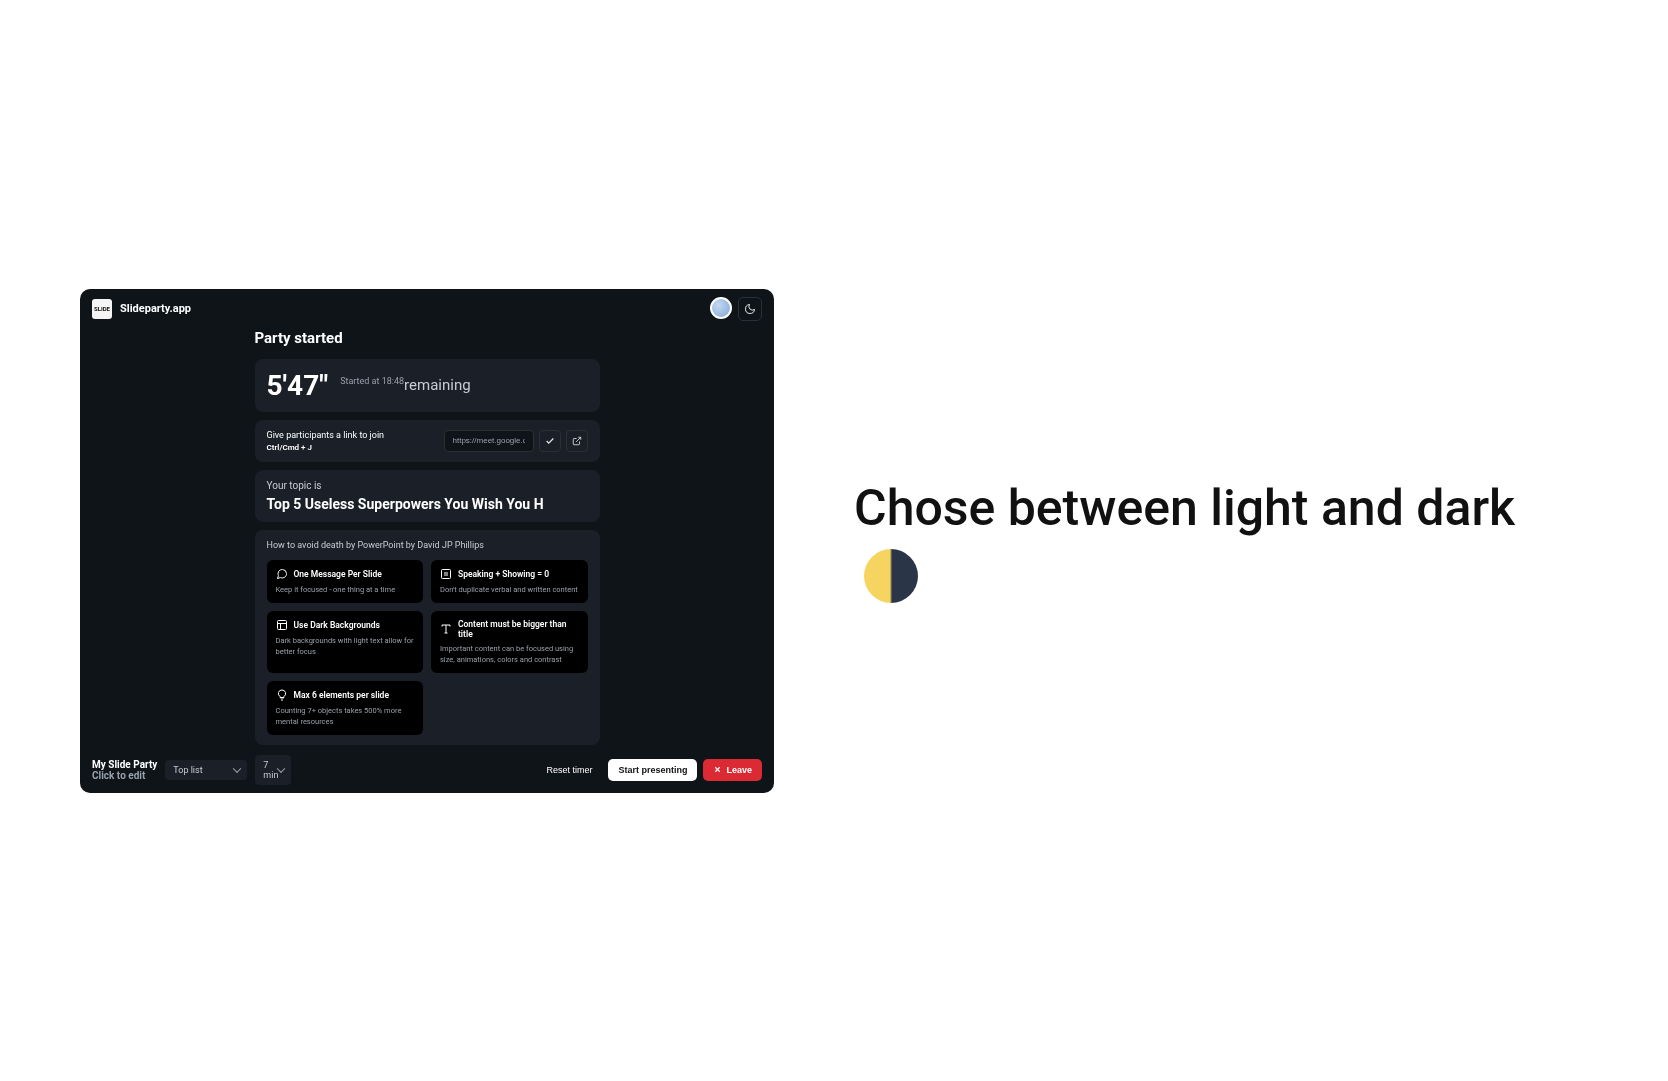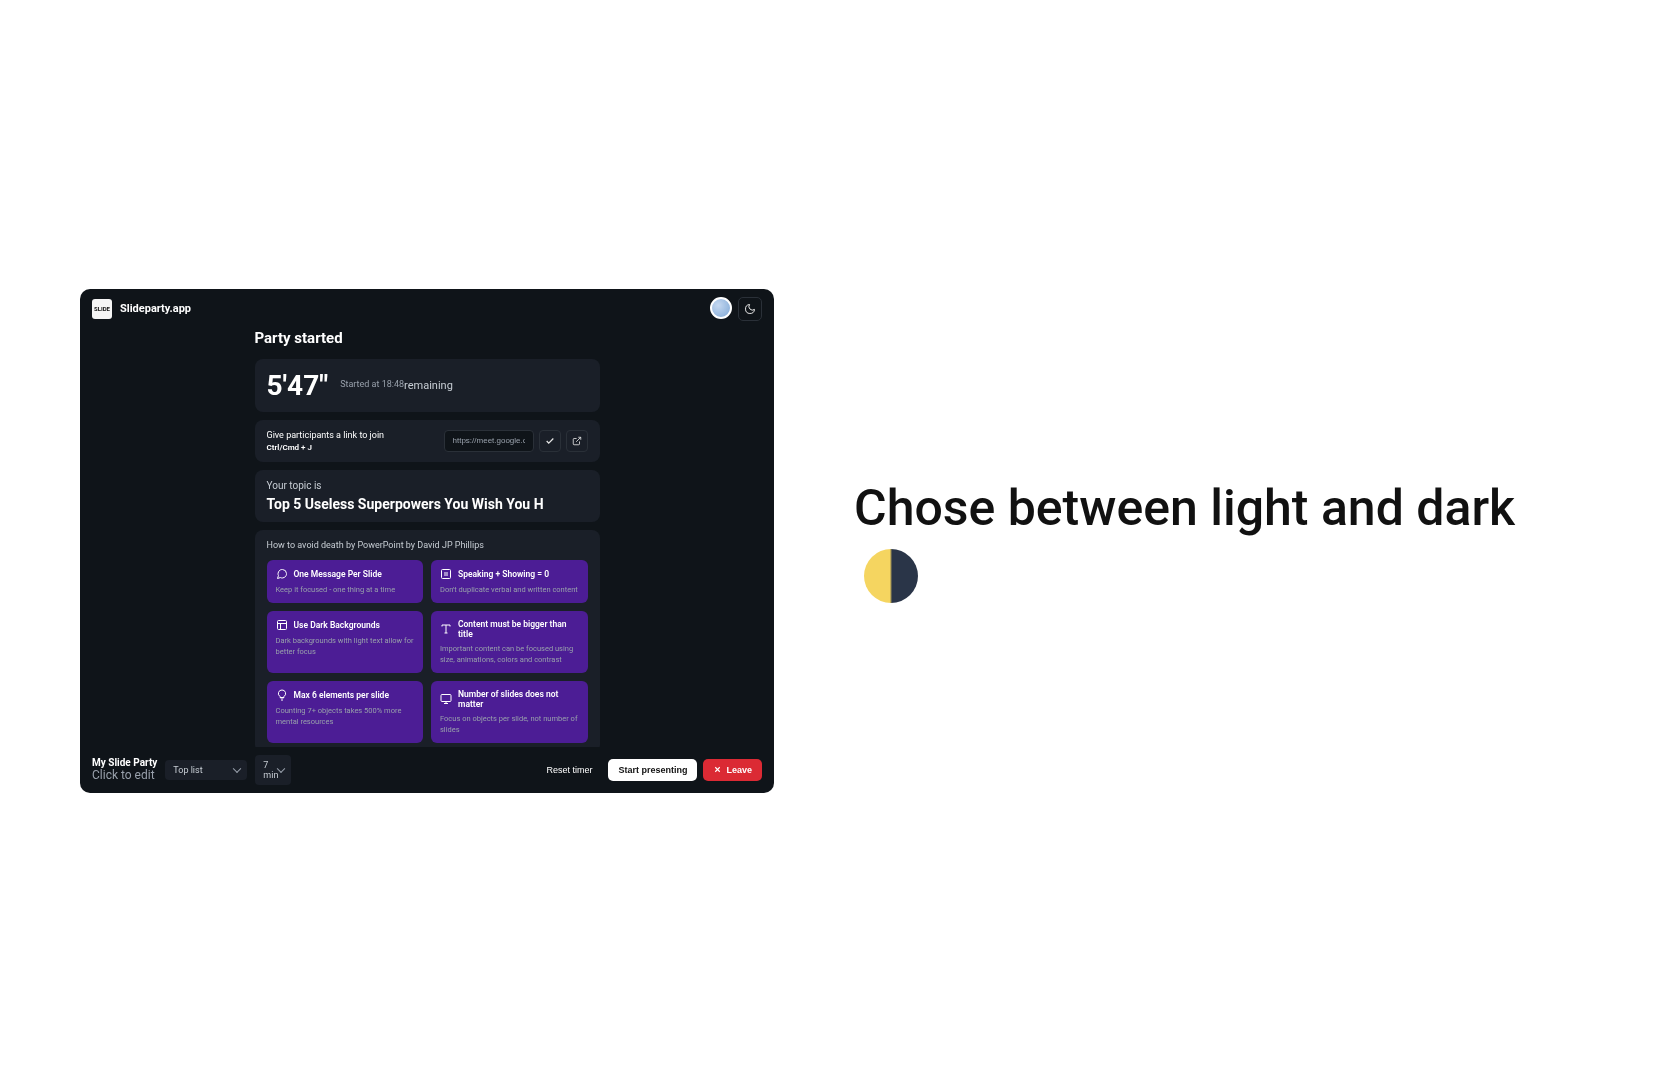--- a/index.html
+++ b/index.html
@@ -110,21 +110,21 @@
 }
 .timer-meta {
   display: flex;
 }
 .timer-started {
   color: #98a0ab;
   font-size: 9px;
 }
 .timer-remaining {
   color: #c7cdd4;
-  font-size: 11px;
+  font-size: 15px;
 }
 .link-card {
   display: flex;
   align-items: flex-start;
   justify-content: space-between;
   gap: 8px;
 }
 .link-left {
   display: flex;
   flex-direction: column;
@@ -178,21 +178,21 @@
   color: #c7cdd4;
   font-size: 9px;
   margin-bottom: 10px;
 }
 .tips-grid {
   display: grid;
   grid-template-columns: 1fr 1fr;
   gap: 8px;
 }
 .tip-card {
-  background: #4c1d95;
+  background: #000000;
   border-radius: 6px;
   padding: 8px 9px;
 }
 .tip-header {
   display: flex;
   align-items: center;
   gap: 6px;
   margin-bottom: 5px;
 }
 .tip-icon {
@@ -227,21 +227,22 @@
   display: flex;
   flex-direction: column;
 }
 .party-name {
   color: #fff;
   font-size: 10px;
   font-weight: 700;
 }
 .party-sub {
   color: #98a0ab;
-  font-size: 12px;
+  font-size: 10px;
+  font-weight: bold;
 }
 .select {
   background: #1a1f28;
   border: none;
   color: #c7cdd4;
   font-size: 9px;
   padding: 5px 20px 5px 8px;
   border-radius: 4px;
   position: relative;
   display: flex;
@@ -415,33 +416,20 @@
               <div class="tip-header">
                 <span class="tip-icon">
                   <svg width="12" height="12" viewBox="0 0 24 24" fill="none" stroke="currentColor" stroke-width="2">
                     <path d="M9 18h6M10 22h4M12 2a7 7 0 0 0-4 12.9V17h8v-2.1A7 7 0 0 0 12 2z"></path>
                   </svg>
                 </span>
                 <span class="tip-title">Max 6 elements per slide</span>
               </div>
               <div class="tip-desc">Counting 7+ objects takes 500% more mental resources</div>
             </div>
-            <div class="tip-card">
-              <div class="tip-header">
-                <span class="tip-icon">
-                  <svg width="12" height="12" viewBox="0 0 24 24" fill="none" stroke="currentColor" stroke-width="2">
-                    <rect x="2" y="3" width="20" height="14" rx="2"></rect>
-                    <line x1="8" y1="21" x2="16" y2="21"></line>
-                    <line x1="12" y1="17" x2="12" y2="21"></line>
-                  </svg>
-                </span>
-                <span class="tip-title">Number of slides does not matter</span>
-              </div>
-              <div class="tip-desc">Focus on objects per slide, not number of slides</div>
-            </div>
           </div>
       </div>
 
     </div>
   </div>
 
   <div class="bottom-bar">
     <div class="bottom-left">
       <div class="party-name-group">
         <span class="party-name">My Slide Party</span>

